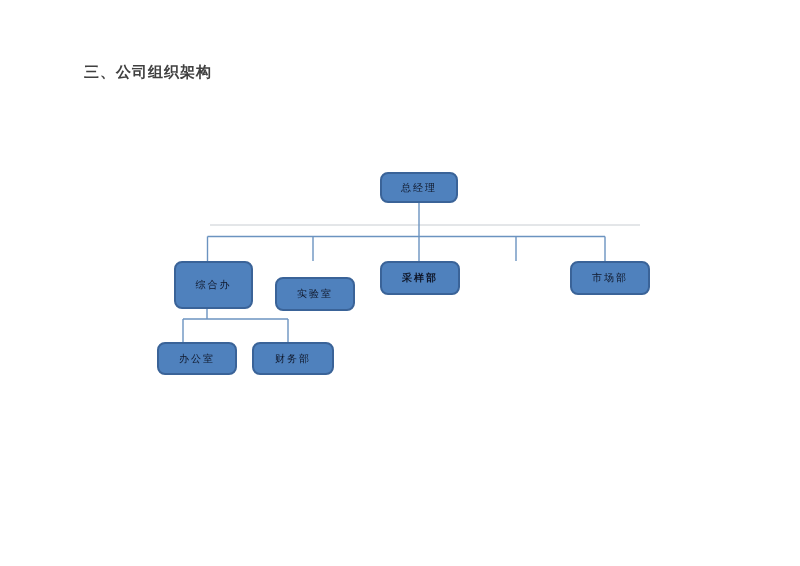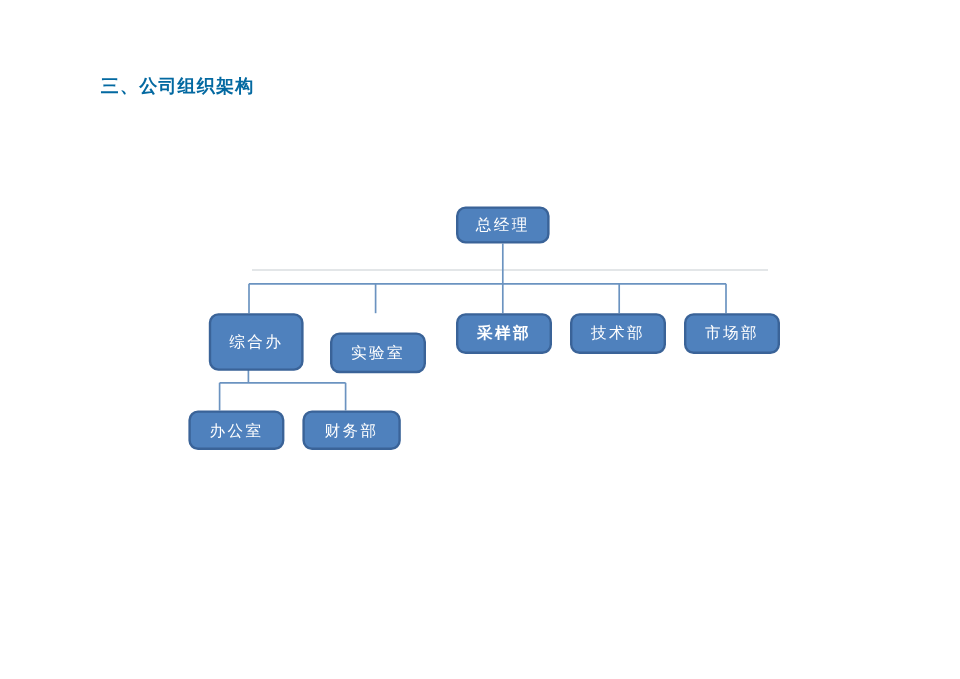--- a/index.html
+++ b/index.html
@@ -14,40 +14,40 @@
     height: 566px;
     background: #ffffff;
     overflow: hidden;
   }
   .doc-title {
     position: absolute;
     left: 84px;
     top: 63px;
     font-size: 15px;
     font-weight: bold;
-    color: #0369a1;
+    color: #404040;
     letter-spacing: 1px;
     white-space: nowrap;
   }
   .connectors {
     position: absolute;
     left: 0;
     top: 0;
     width: 800px;
     height: 566px;
     pointer-events: none;
   }
   .org-node {
     position: absolute;
     box-sizing: border-box;
     background: #4f81bd;
     border: 2px solid #3a6398;
     border-radius: 8px;
-    color: #ffffff;
-    font-size: 13px;
+    color: #0f172a;
+    font-size: 10px;
     display: flex;
     align-items: center;
     justify-content: center;
     letter-spacing: 2px;
     white-space: nowrap;
   }
   .n-ceo      { left: 380px; top: 172px; width: 78px; height: 31px; }
   .n-zonghe   { left: 174px; top: 261px; width: 79px; height: 48px; }
   .n-shiyan   { left: 275px; top: 261px; width: 80px; height: 34px; margin-top: 16px; }
   .n-caiyang  { left: 380px; top: 261px; width: 80px; height: 34px; font-weight: bold; }
@@ -86,21 +86,20 @@
   </svg>
 
   <div class="org-node n-ceo">总经理</div>
 
   <div class="org-node n-zonghe">综合办</div>
 
   <div class="org-node n-shiyan">实验室</div>
 
   <div class="org-node n-caiyang">采样部</div>
 
-  <div class="org-node n-jishu">技术部</div>
 
   <div class="org-node n-shichang">市场部</div>
 
   <div class="org-node n-caiwu">财务部</div>
 
   <div class="org-node n-bangong">办公室</div>
 
 </div>
 
 </body></html>

